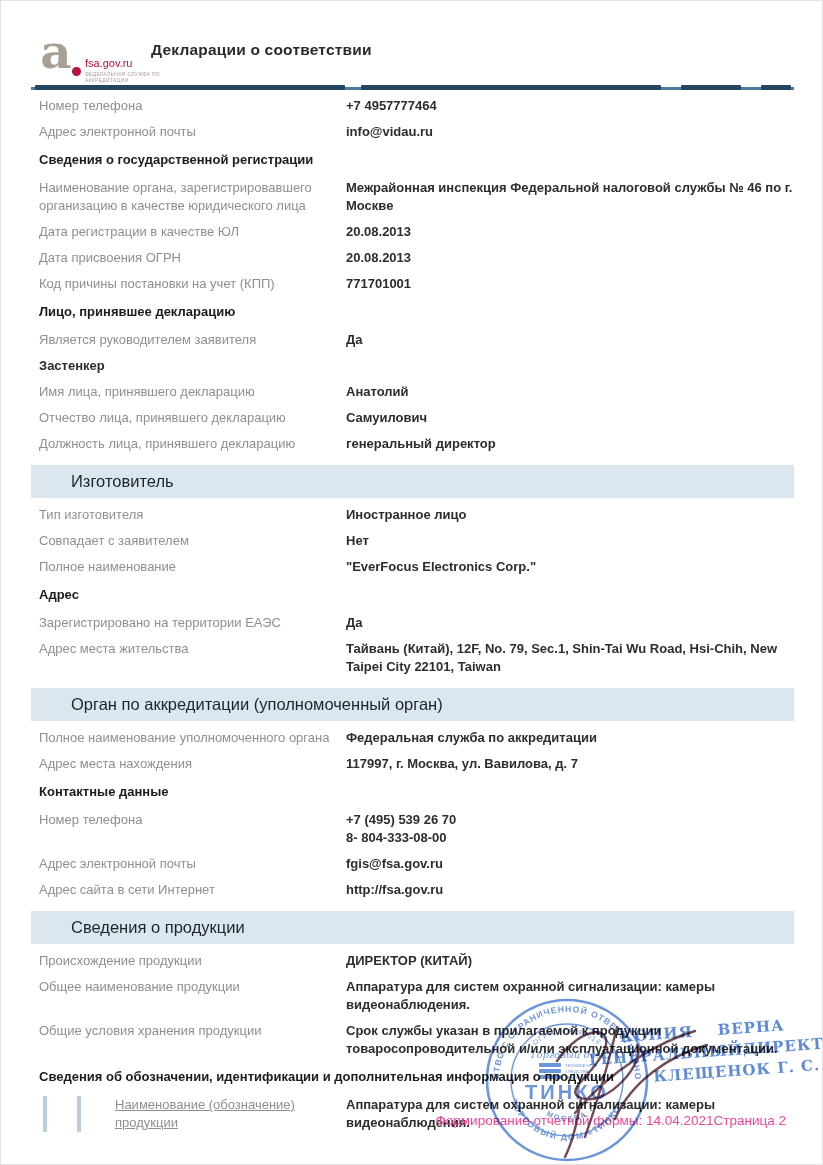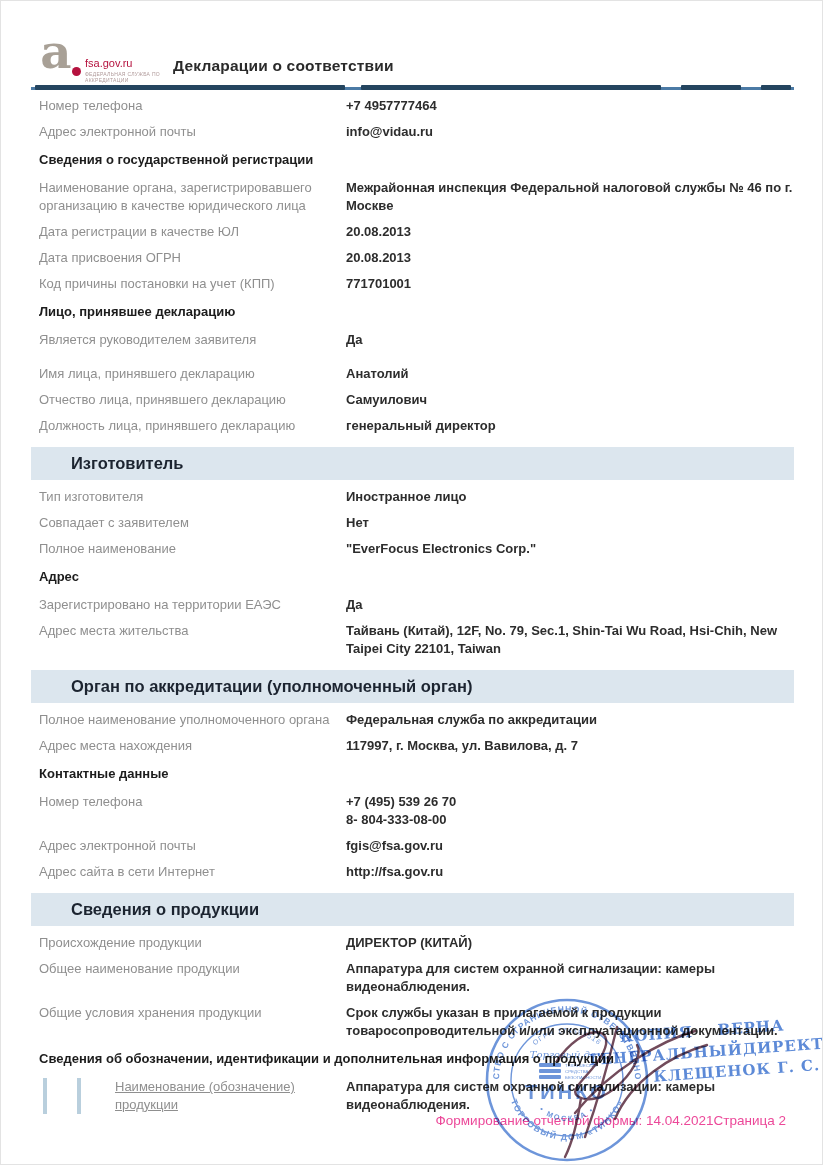--- a/index.html
+++ b/index.html
@@ -18,42 +18,42 @@
   .logo-mark{
     position:absolute;left:0;top:-2px;
     font-family:"DejaVu Serif",serif;
     font-weight:bold;font-size:46px;line-height:46px;
     color:#a8a096;transform:scaleX(1.05);
   }
   .logo-dot{position:absolute;left:31px;top:36px;width:9px;height:9px;border-radius:50%;background:#b5123e;}
   .logo-brand{position:absolute;left:44px;top:26px;font-size:11px;font-weight:normal;color:#b5123e;}
   .logo-tag{position:absolute;left:44px;top:40px;font-size:5px;color:#b09a9a;letter-spacing:.3px;text-transform:uppercase;}
   .doc-title{
-    position:absolute;left:172px;top:40px;
-    font-size:15.5px;font-weight:bold;color:#2b2b2b;letter-spacing:.2px;margin-top:16px;
+    position:absolute;left:150px;top:40px;
+    font-size:15.5px;font-weight:bold;color:#2b2b2b;letter-spacing:.2px;
   }
   
   .cutline{position:absolute;left:30px;top:84px;width:763px;height:6px;}
   .cutline .base{position:absolute;left:0;top:2px;width:100%;height:3px;background:#4b7aa5;}
   .cutline .seg{position:absolute;top:0;height:5px;background:#24455f;border-radius:1px;}
   .seg.s1{left:4px;width:310px;}
   .seg.s2{left:330px;width:300px;}
   .seg.s3{left:650px;width:60px;}
   .seg.s4{left:730px;width:30px;}
   
   .content{position:absolute;left:0;top:92px;width:823px;}
   .row{display:flex;padding:4px 30px 4px 38px;line-height:18px;font-size:13px;}
   .row .label{flex:0 0 307px;color:#8f8f8f;padding-right:8px;box-sizing:border-box;}
   .row .value{flex:1;color:#2d2d2d;font-weight:bold;white-space:pre-line;}
   .row.sub{font-weight:bold;color:#1c1c1c;padding-top:6px;padding-bottom:6px;}
   .band{
     margin:8px 0 4px 0;
     background:#dce6ee;
     padding:7px 0 7px 40px;
-    font-size:16.5px;font-weight:bold;color:#1c2430;
+    font-size:16.5px;font-weight:normal;color:#1c2430;
     width:763px;margin-left:30px;box-sizing:border-box;
   }
   .row.indent .label{display:flex;align-items:flex-start;text-decoration:underline;}
   .bars{display:inline-flex;margin-right:34px;margin-left:4px;}
   .bar{width:4px;height:36px;background:#b9cfdd;margin-right:30px;}
   .bar:last-child{margin-right:0;}
   
   .footer{
     position:absolute;left:30px;top:1112px;width:755px;
     display:flex;justify-content:flex-end;
@@ -126,20 +126,21 @@
         <span class="value">771701001</span>
       </div>
       <div class="row sub">
         <span>Лицо, принявшее декларацию</span>
       </div>
       <div class="row">
         <span class="label">Является руководителем заявителя</span>
         <span class="value">Да</span>
       </div>
       <div class="row">
+        <span class="value">Застенкер</span>
       </div>
       <div class="row">
         <span class="label">Имя лица, принявшего декларацию</span>
         <span class="value">Анатолий</span>
       </div>
       <div class="row">
         <span class="label">Отчество лица, принявшего декларацию</span>
         <span class="value">Самуилович</span>
       </div>
       <div class="row">

